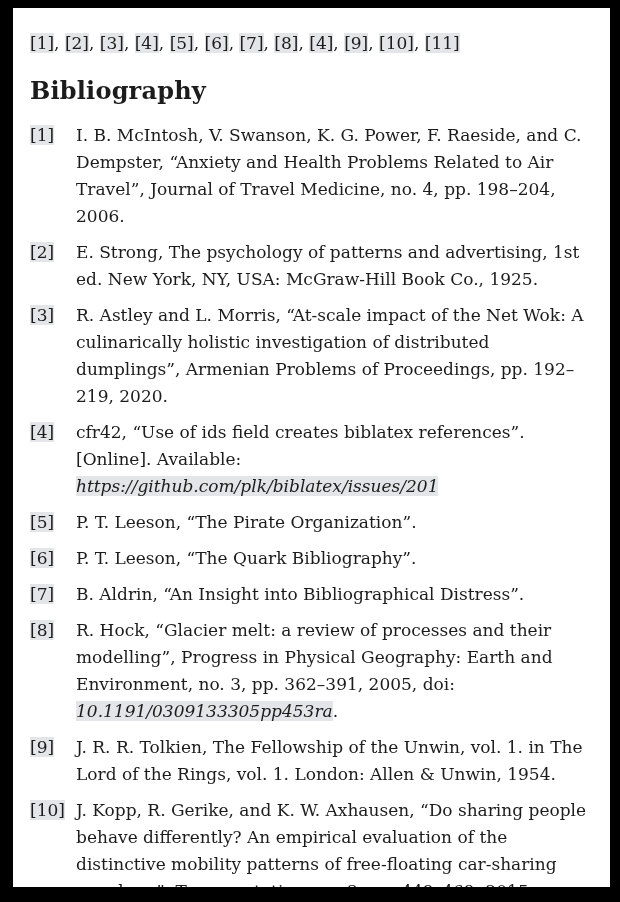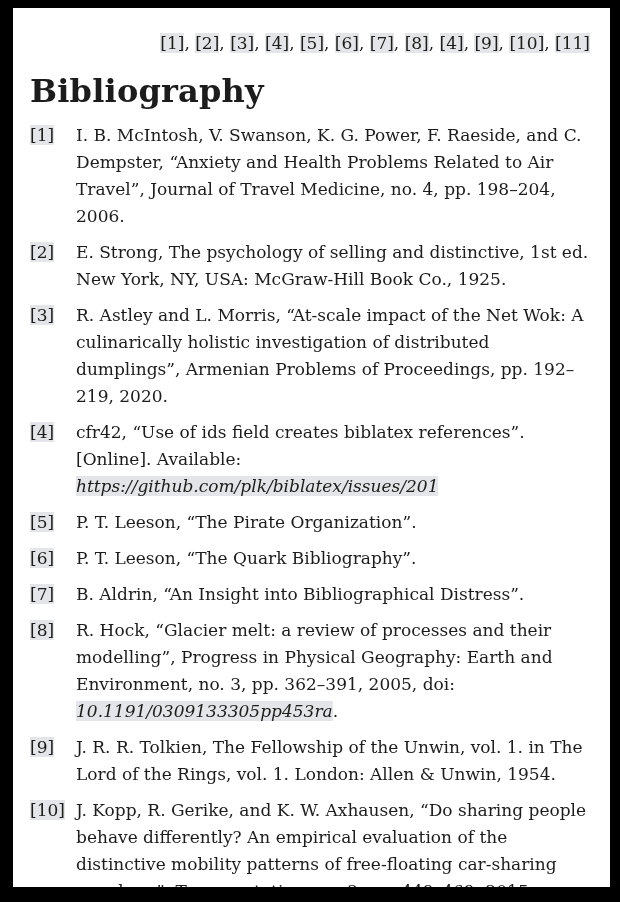--- a/index.html
+++ b/index.html
@@ -24,28 +24,27 @@
     background: var(--page-bg, #ffffff);
     color: var(--text, #1c1c1c);
     padding: 14px 20px 0 17px;
     overflow: hidden;
   }
   .citeline {
     margin: 8px 0 0 0;
     font-size: 17px;
     line-height: 26px;
     white-space: nowrap;
-    text-align: right;
   }
   .hl {
     background: var(--hl, #e4e5e8);
   }
   .bib-heading {
     margin: 21px 0 0 0;
-    font-size: 32px;
+    font-size: 24px;
     line-height: 28px;
     font-weight: bold;
     letter-spacing: 0.2px;
   }
   .bib-list {
     margin-top: 17px;
   }
   .bib-entry {
     display: flex;
     align-items: flex-start;
@@ -76,21 +75,21 @@
 <div class="page">
   <p class="citeline" id="citation-line"><span class="hl">[1]</span><span>, </span><span class="hl">[2]</span><span>, </span><span class="hl">[3]</span><span>, </span><span class="hl">[4]</span><span>, </span><span class="hl">[5]</span><span>, </span><span class="hl">[6]</span><span>, </span><span class="hl">[7]</span><span>, </span><span class="hl">[8]</span><span>, </span><span class="hl">[4]</span><span>, </span><span class="hl">[9]</span><span>, </span><span class="hl">[10]</span><span>, </span><span class="hl">[11]</span></p>
   <h1 class="bib-heading">Bibliography</h1>
   <div class="bib-list" id="bib-list">
       <div class="bib-entry">
         <div class="bib-label"><span class="hl">[1]</span></div>
         <div class="bib-text"><span>I. B. McIntosh, V. Swanson, K. G. Power, F. Raeside, and C. Dempster, “Anxiety and Health Problems Related to Air Travel”, </span><span class="it">Journal of Travel Medicine</span><span>, no. 4, pp. 198–204, 2006.</span></div>
       </div>
       <div class="bib-entry">
         <div class="bib-label"><span class="hl">[2]</span></div>
-        <div class="bib-text"><span>E. Strong, </span><span class="it">The psychology of selling and distinctive</span><span>, 1st ed. New York, NY, USA: McGraw-Hill Book Co., 1925.</span></div>
+        <div class="bib-text"><span>E. Strong, </span><span class="it">The psychology of patterns and advertising</span><span>, 1st ed. New York, NY, USA: McGraw-Hill Book Co., 1925.</span></div>
       </div>
       <div class="bib-entry">
         <div class="bib-label"><span class="hl">[3]</span></div>
         <div class="bib-text"><span>R. Astley and L. Morris, “At-scale impact of the Net Wok: A culinarically holistic investigation of distributed dumplings”, </span><span class="it">Armenian Problems of Proceedings</span><span>, pp. 192–219, 2020.</span></div>
       </div>
       <div class="bib-entry">
         <div class="bib-label"><span class="hl">[4]</span></div>
         <div class="bib-text"><span>cfr42, “Use of ids field creates biblatex references”. [Online]. Available: </span><span class="hl link">https://github.com/plk/biblatex/issues/201</span></div>
       </div>
       <div class="bib-entry">

